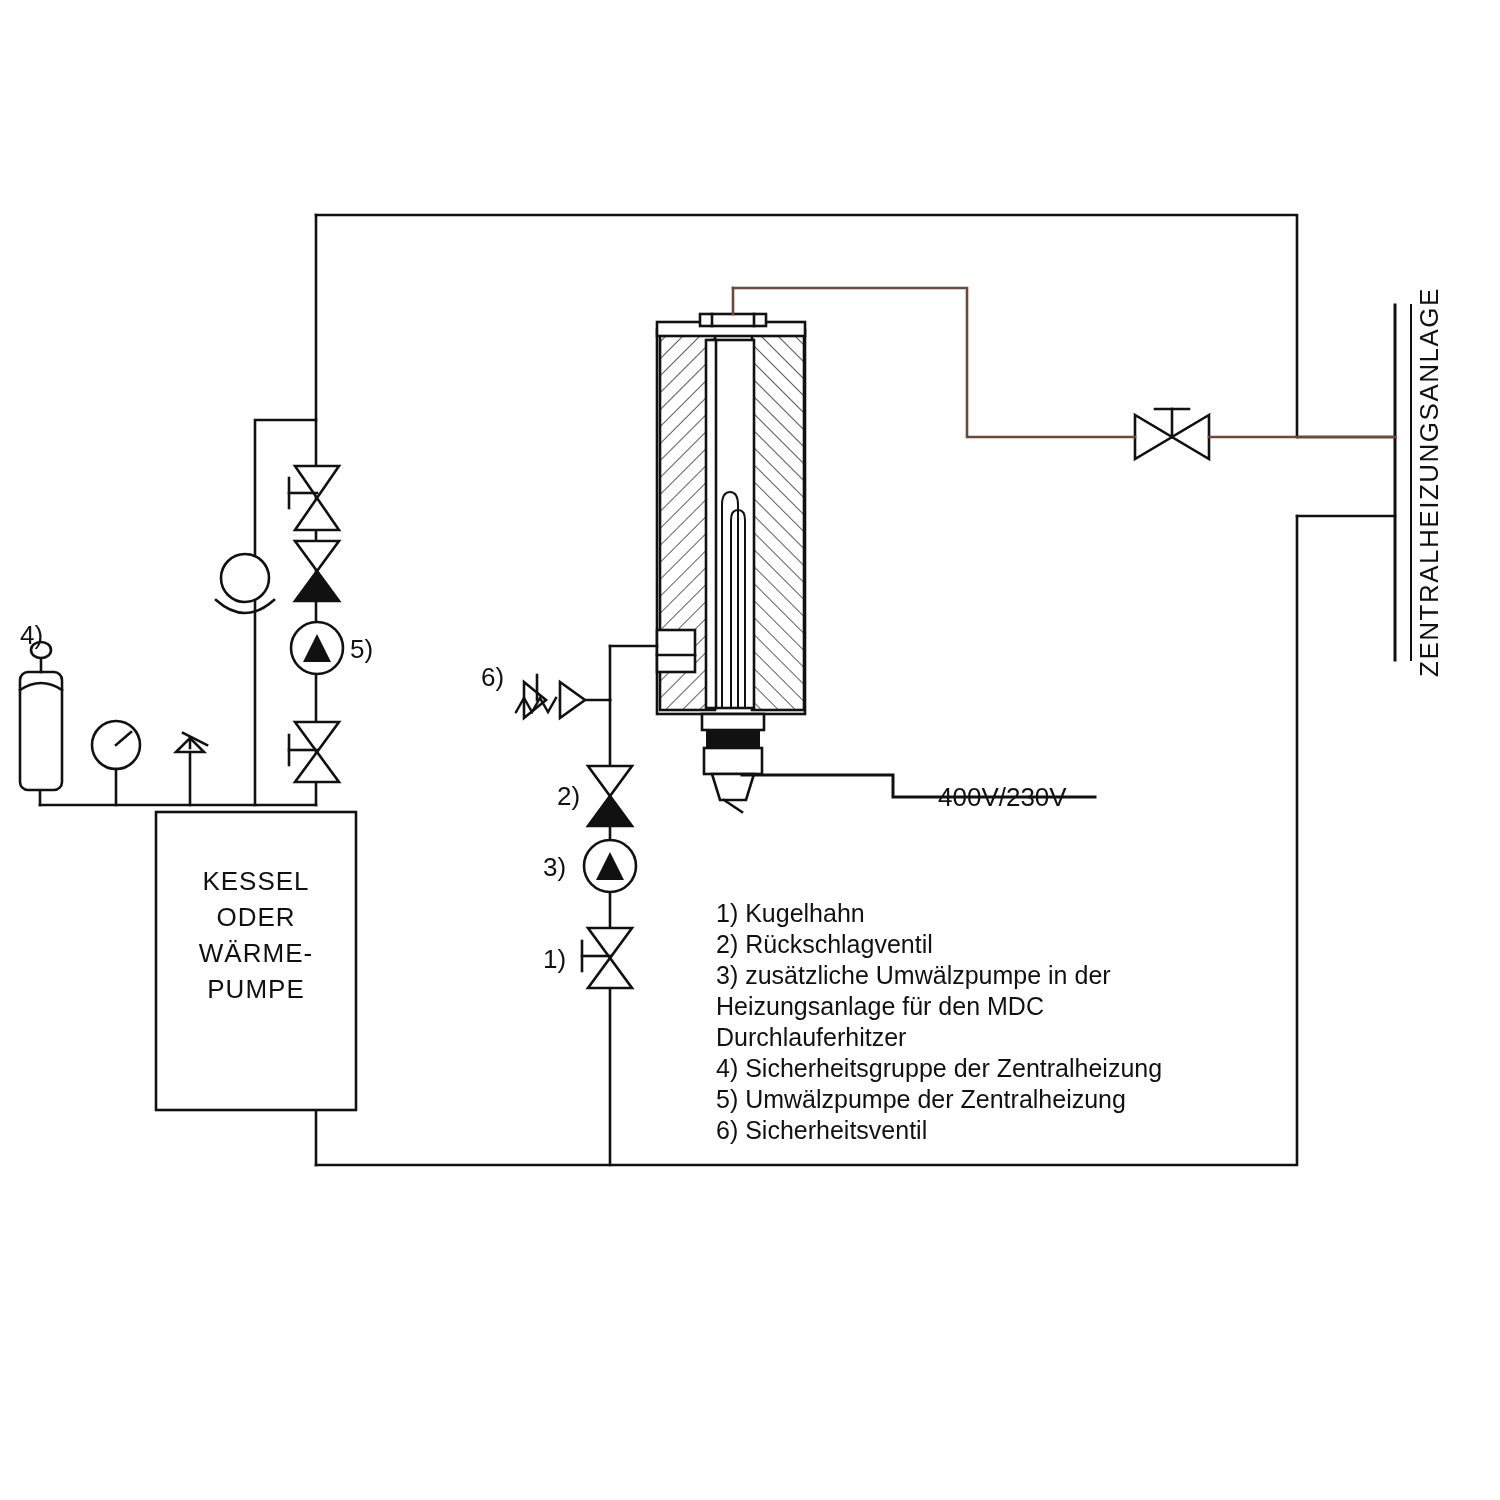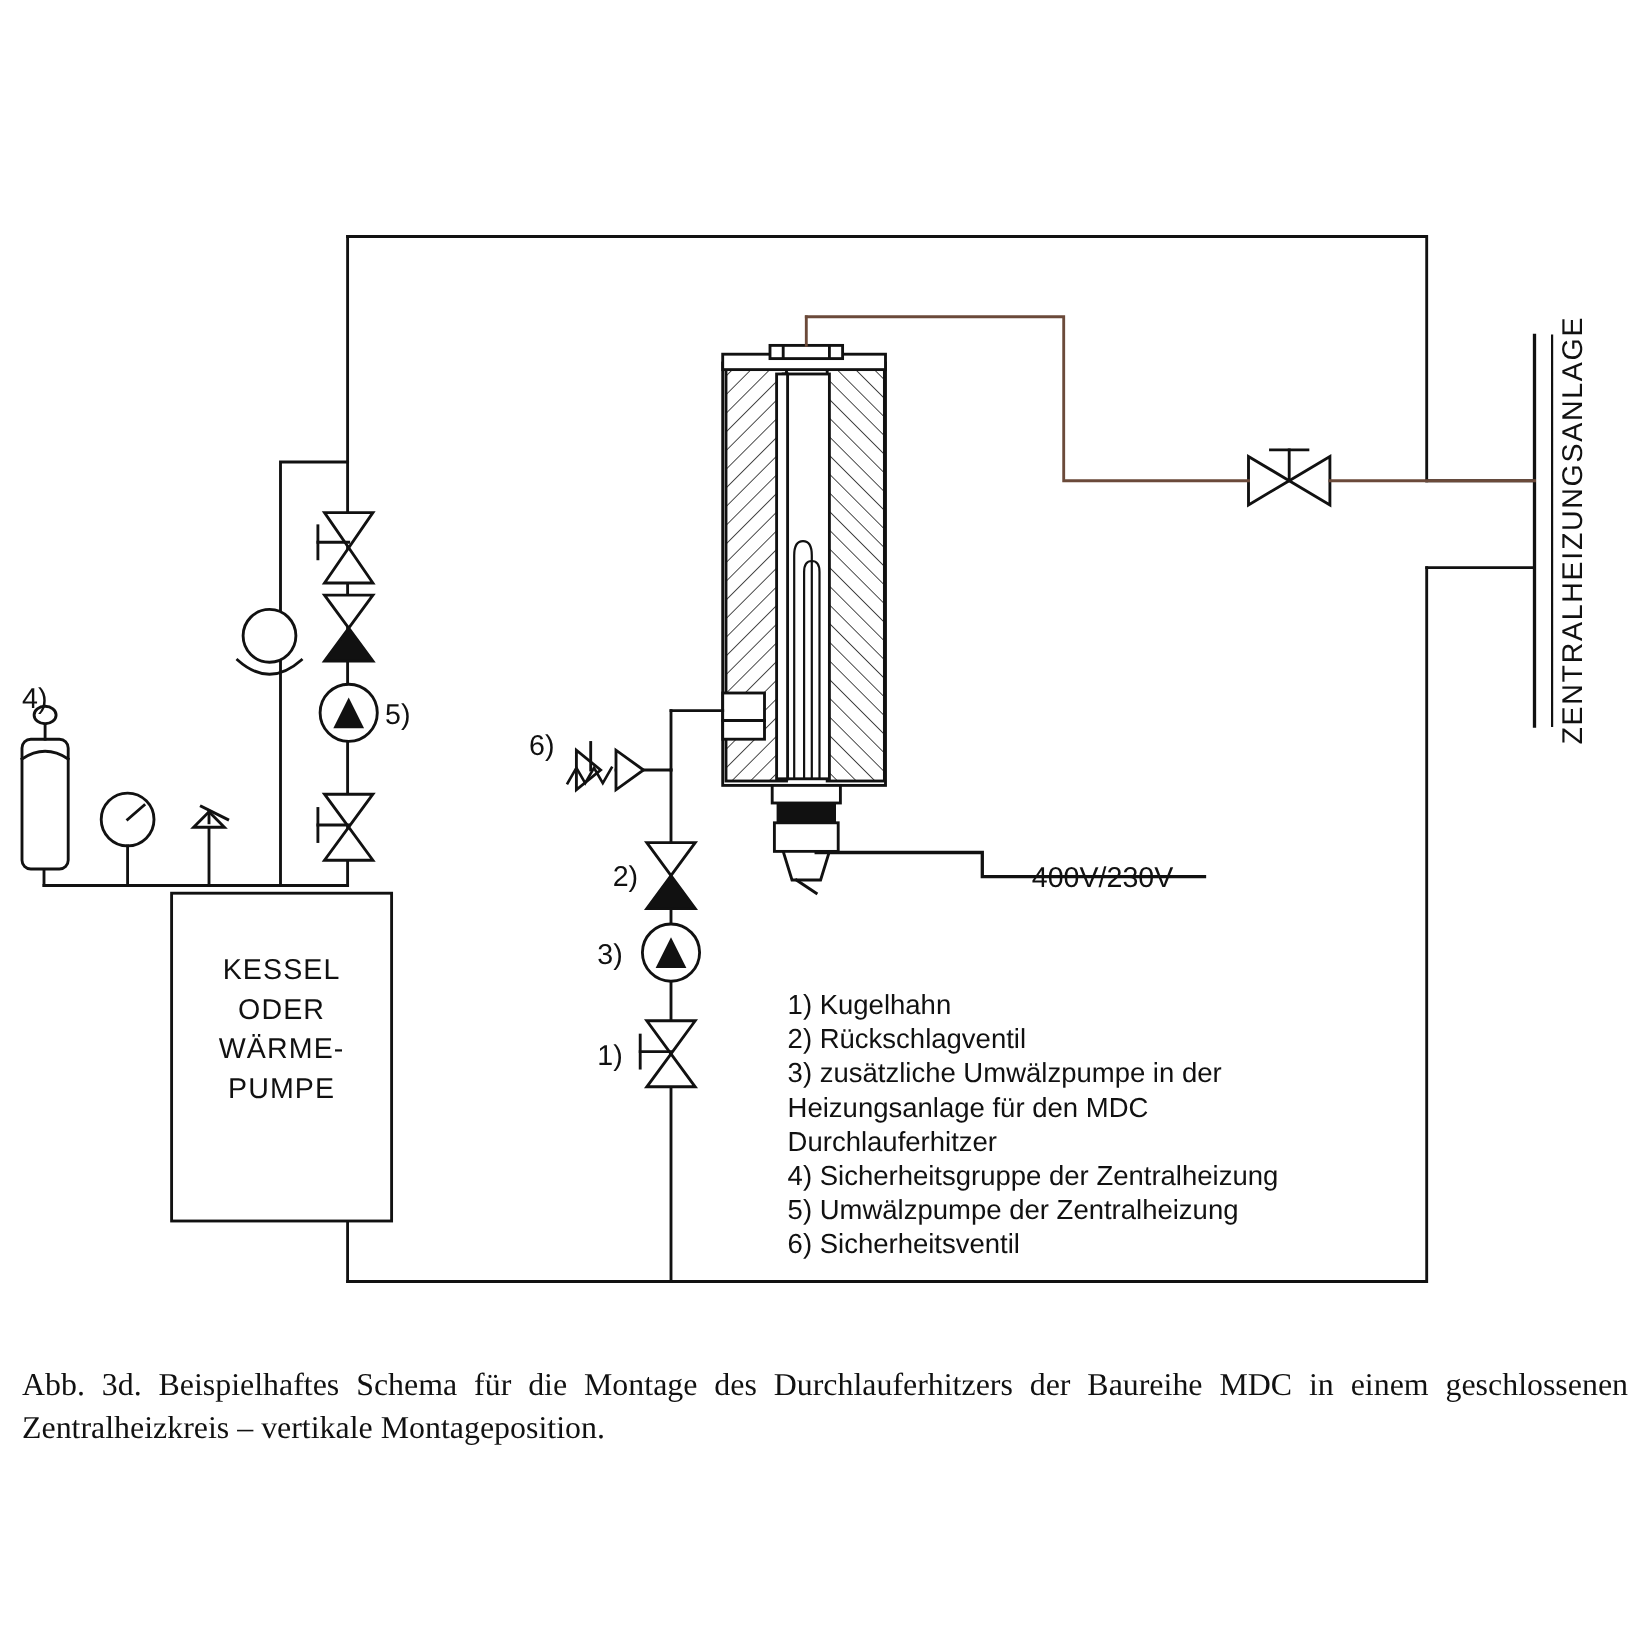--- a/index.html
+++ b/index.html
@@ -232,15 +232,14 @@
       <text class="legend-text" x="716" y="953">2) Rückschlagventil</text>
       <text class="legend-text" x="716" y="984">3) zusätzliche Umwälzpumpe in der</text>
       <text class="legend-text" x="716" y="1015">Heizungsanlage für den MDC</text>
       <text class="legend-text" x="716" y="1046">Durchlauferhitzer</text>
       <text class="legend-text" x="716" y="1077">4) Sicherheitsgruppe der Zentralheizung</text>
       <text class="legend-text" x="716" y="1108">5) Umwälzpumpe der Zentralheizung</text>
       <text class="legend-text" x="716" y="1139">6) Sicherheitsventil</text>
     </g>
   </svg>
 
-  <div class="cap">Abb. 3d. Beispielhaftes Schema für die Montage des Durchlauferhitzers der Baureihe MDC in einem geschlossenen Zentralheizkreis – vertikale Montageposition.</div>
 
 </div>
 
 </body></html>

